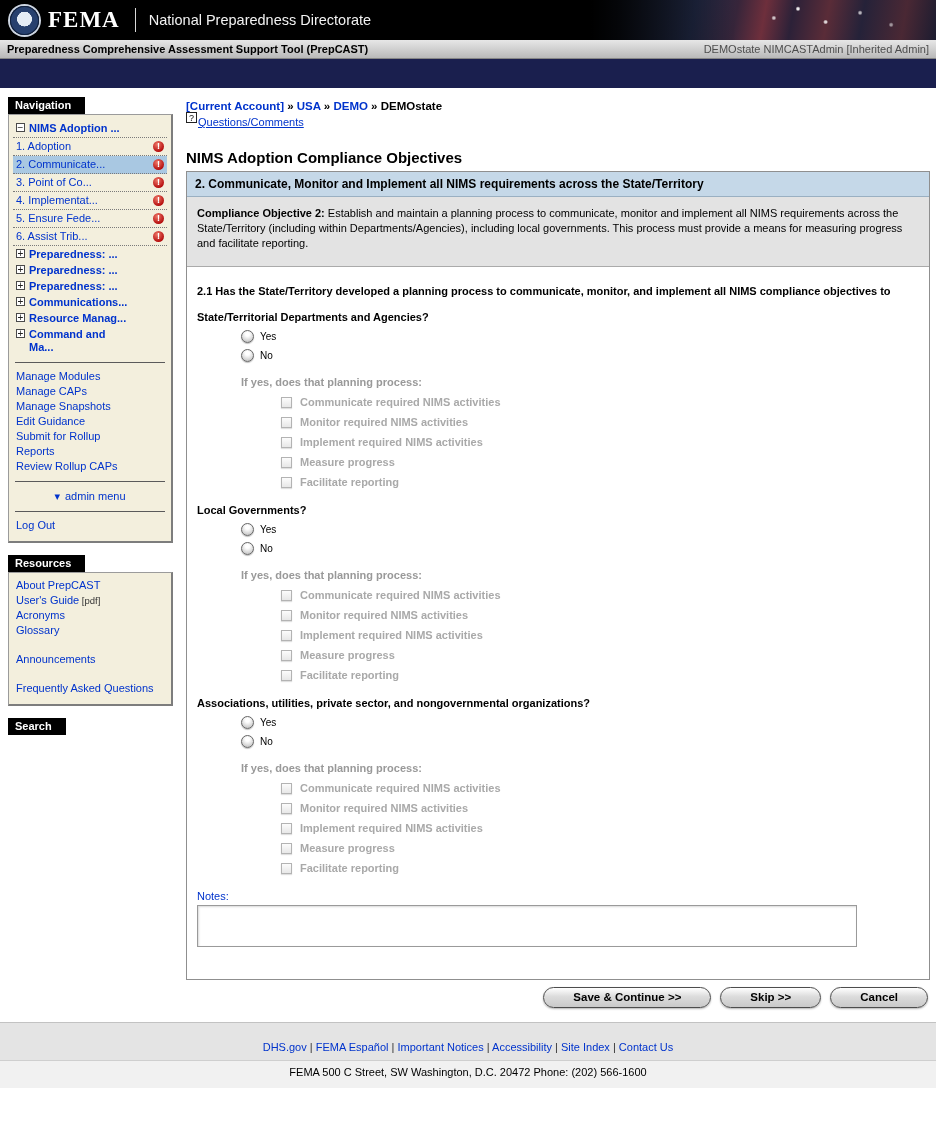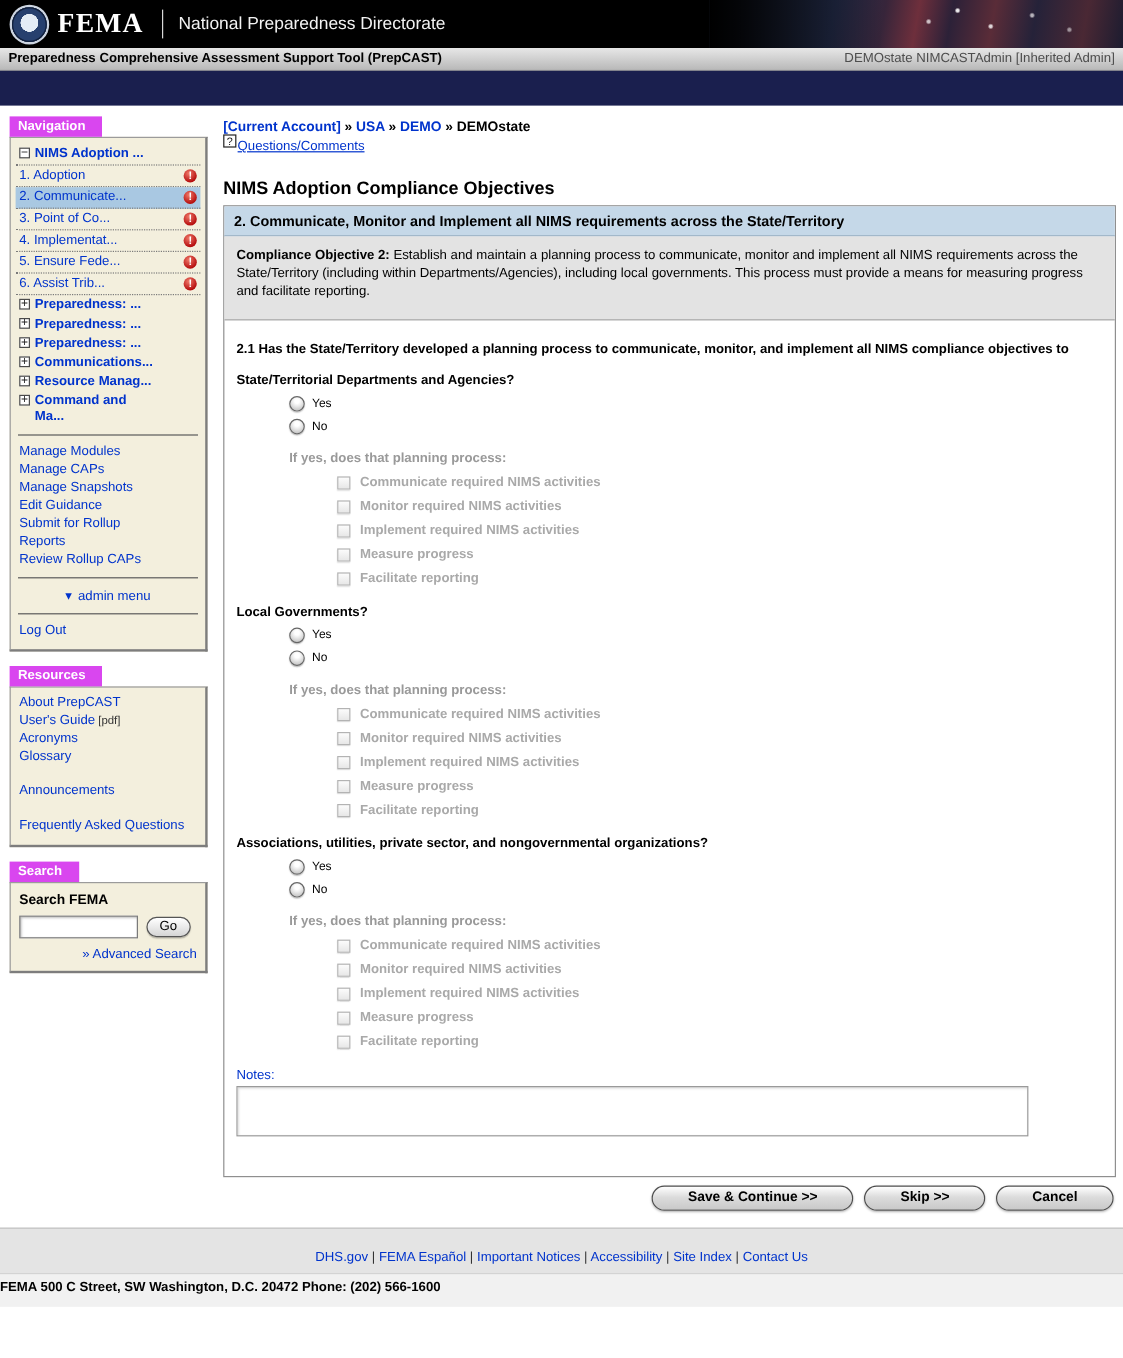--- a/index.html
+++ b/index.html
@@ -33,21 +33,21 @@
   .appbar-title { font-weight:bold; font-size:11px; }
   .appbar-user { font-size:11px; color:#4d4d4d; }
   .navy-strip { height:29px; background:#1a1f4e; }
 
   
   .content { display:flex; align-items:flex-start; padding:9px 6px 0 8px; }
   .sidebar { width:165px; flex:none; }
   .main { flex:1; margin-left:13px; min-width:0; }
 
   
-  .badge { display:inline-block; background:#d946ef; color:#fff; font-size:11px; font-weight:bold;
+  .badge { display:inline-block; background:#000000; color:#fff; font-size:11px; font-weight:bold;
            padding:2px 14px 3px 7px; }
   .sbox { background:#f3efdd; border:1px solid #9b9b9b; border-right:2px solid #7d7d7d;
           border-bottom:2px solid #7d7d7d; padding:5px 4px 8px; margin-bottom:12px; }
   .prog-title { font-weight:bold; color:#333; font-size:11.5px; line-height:16.5px; padding:3px 28px 9px 7px; }
   .tree-item { display:flex; align-items:flex-start; color:#0033cc; padding:2px 3px 1px; cursor:pointer; }
   .tree-item.dotted { border-bottom:1px dotted #7a7a7a; padding-bottom:2px; }
   .tree-item.bold { font-weight:bold; }
   .tree-item.selected { background:#a9c8e2; }
   .tree-label { flex:1; line-height:13px; }
   .tl-line { display:block; }
@@ -115,21 +115,21 @@
   .pill-btn { border:1px solid #4d4d4d; border-radius:11px; color:#000; cursor:pointer;
               background:linear-gradient(#ffffff,#dcdcdc 45%,#c9c9c9); font-family:inherit;
               font-size:11.5px; font-weight:bold; padding:3px 29px 4px; box-shadow:0 1px 2px rgba(0,0,0,.3); }
 
   
   .footer { margin-top:14px; }
   .footer-links { background:#e4e4e4; border-top:1px solid #c2c2c2; border-bottom:1px solid #cfcfcf;
                   text-align:center; padding:18px 0 7px; color:#222; }
   .f-link { color:#0033cc; text-decoration:none; }
   .pipe { color:#333; }
-  .footer-addr { background:#f1f1f1; padding:5px 0 10px;font-weight:bold; }
+  .footer-addr { background:#f1f1f1; text-align:center; padding:5px 0 10px; }
 </style>
 </head>
 <body>
 
 <header class="topbar">
   <span class="seal"></span>
   <span class="fema-wordmark">FEMA</span>
   <span class="top-divider"></span>
   <span class="directorate">National Preparedness Directorate</span>
   <span class="flag-img"></span>
@@ -227,30 +227,20 @@
           <div class="res-row"><a class="side-link inline">About PrepCAST</a></div>
           <div class="res-row"><a class="side-link inline">User's Guide</a><span class="pdf-suffix"> [pdf]</span></div>
           <div class="res-row"><a class="side-link inline">Acronyms</a></div>
           <div class="res-row"><a class="side-link inline">Glossary</a></div>
           <div class="res-row gap"><a class="side-link inline">Announcements</a></div>
           <div class="res-row gap"><a class="side-link inline">Frequently Asked Questions</a></div>
         </div>
     </div>
 
     <div class="badge">Search</div>
-    <div class="sbox">
-      <div class="search-title">Search FEMA</div>
-      <div class="search-row">
-        <input class="search-input" value="" style="">
-        <button class="go-btn">Go</button>
-      </div>
-      <div class="adv-row">
-        <a class="adv-link">» Advanced Search</a>
-      </div>
-    </div>
   </aside>
 
   <main class="main">
     <div class="bc-row">
       <div class="breadcrumb"><a class="bc-link">[Current Account]</a><span class="bc-sep"> » </span><a class="bc-link">USA</a><span class="bc-sep"> » </span><a class="bc-link">DEMO</a><span class="bc-sep"> » </span><span class="bc-current">DEMOstate</span></div>
       <div class="help">
         <span class="help-icon"></span>
         <a class="help-link">Questions/Comments</a>
       </div>
     </div>

